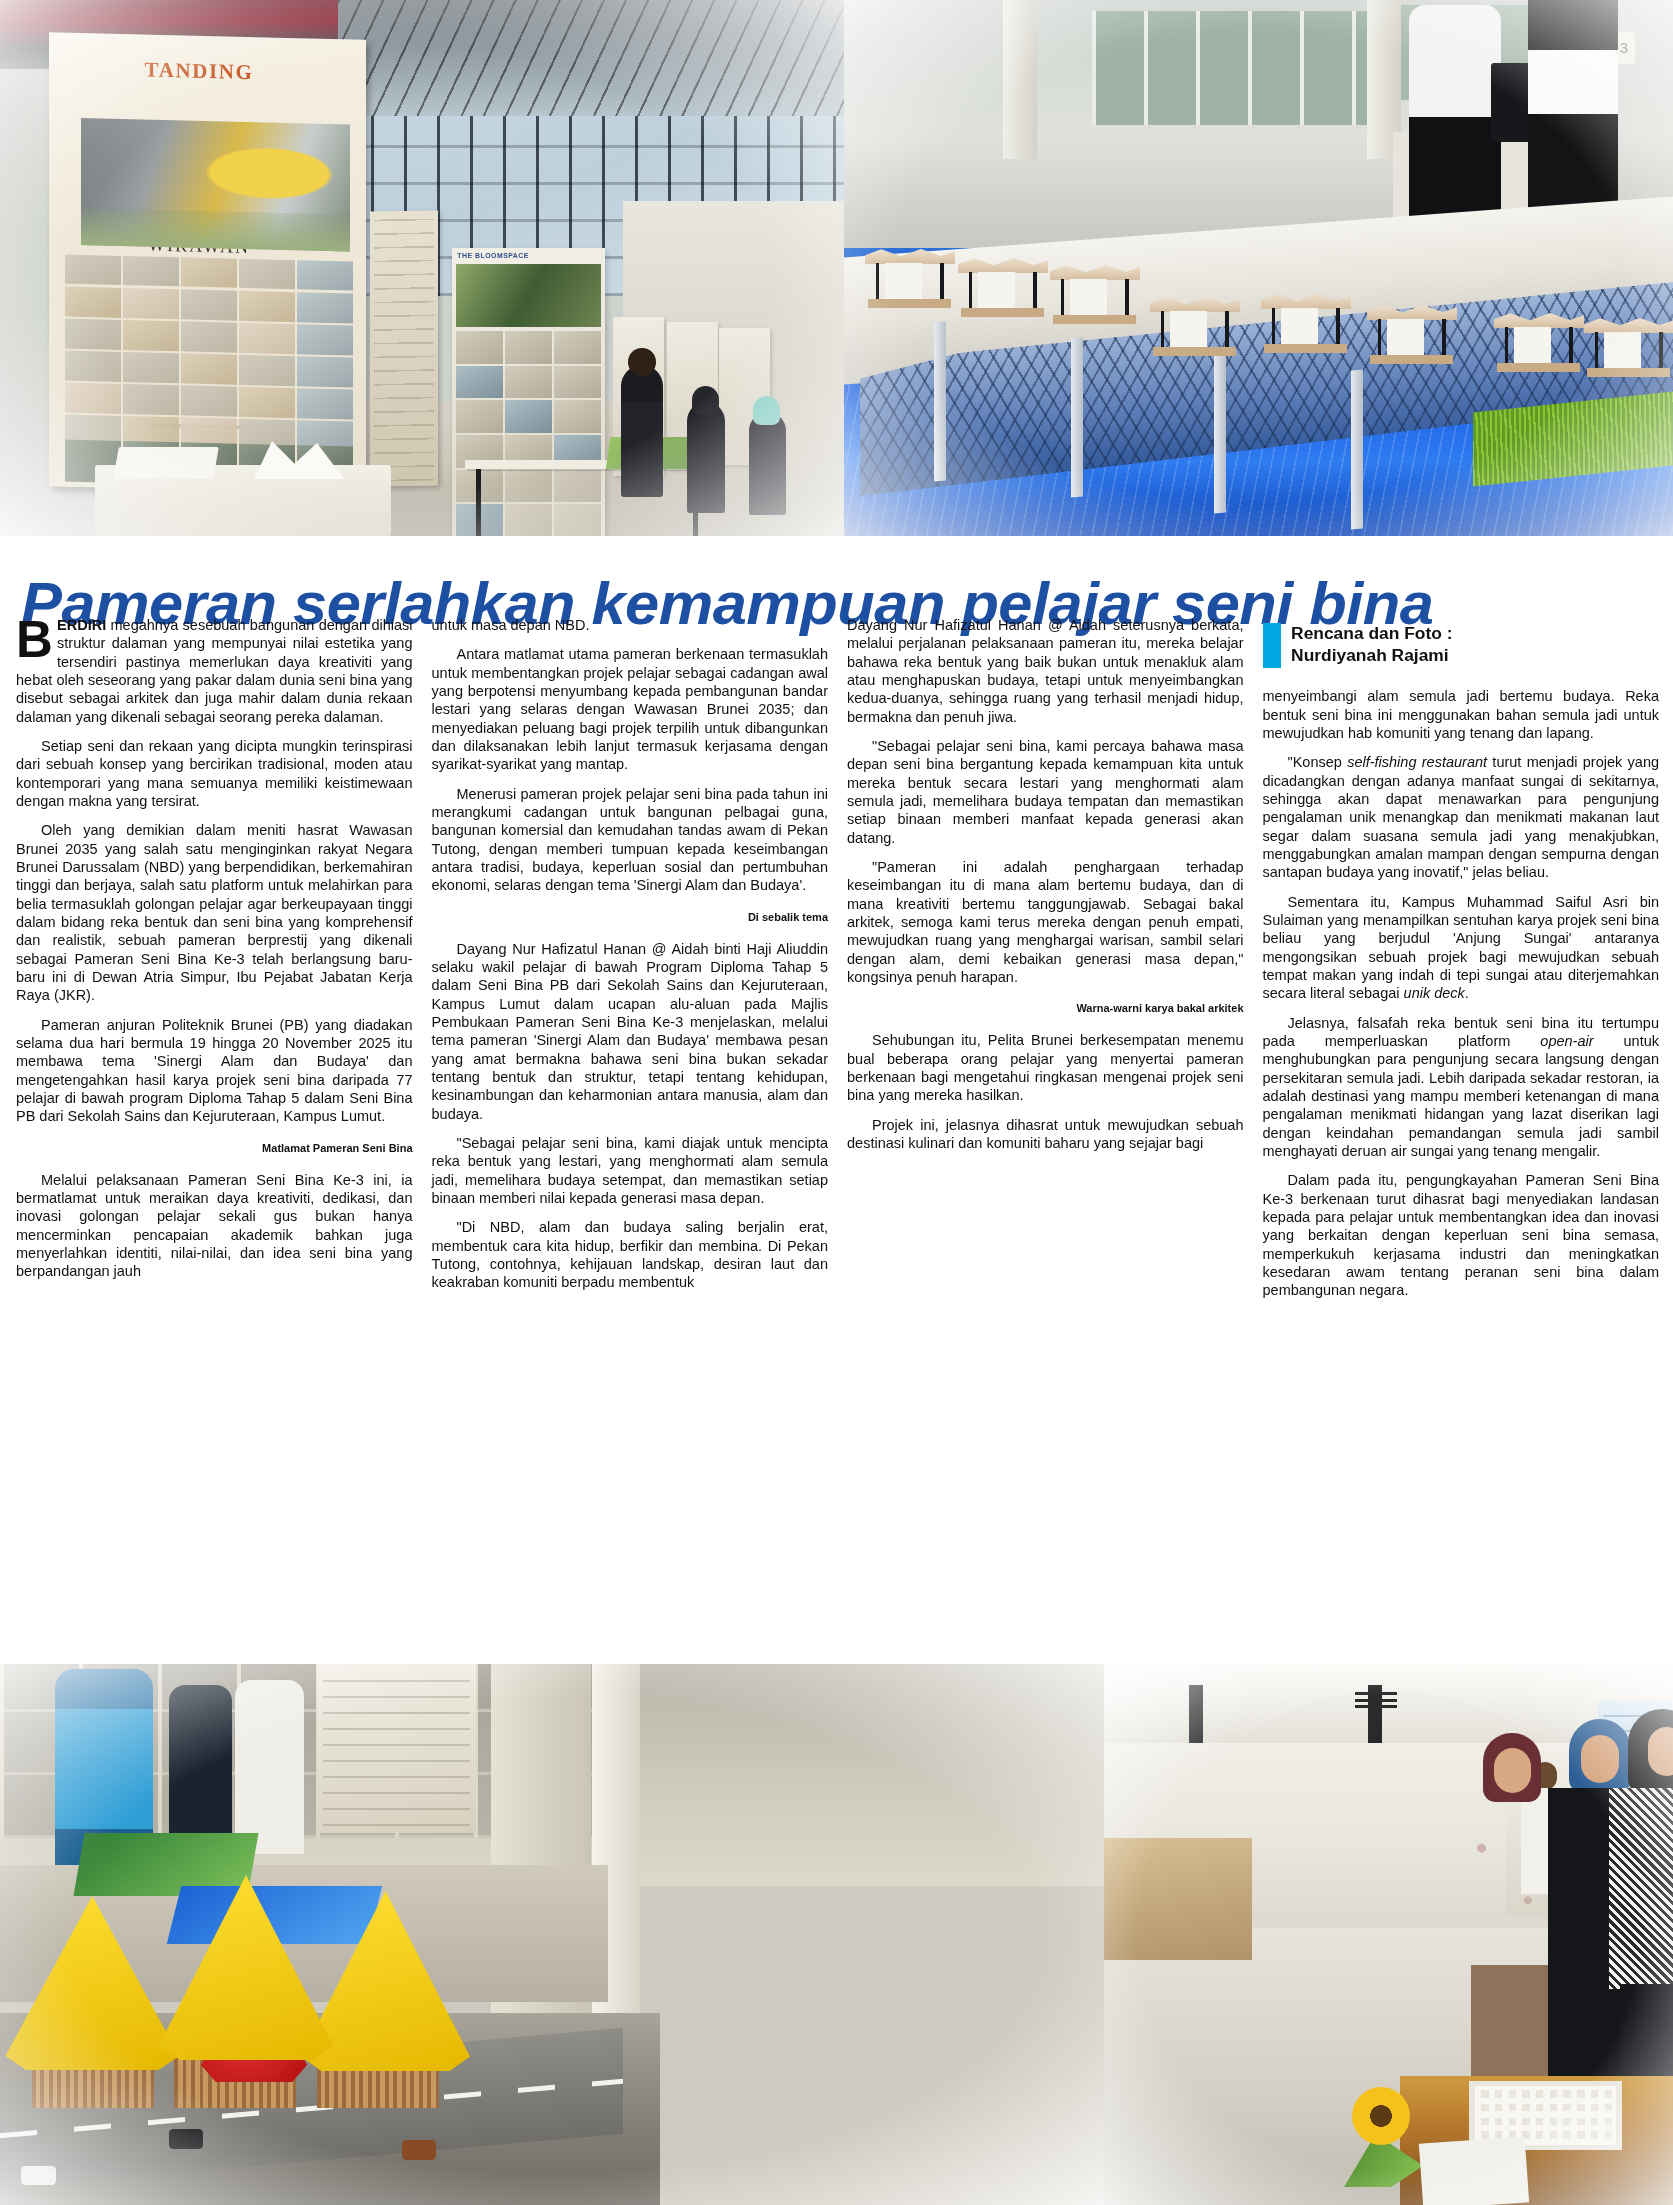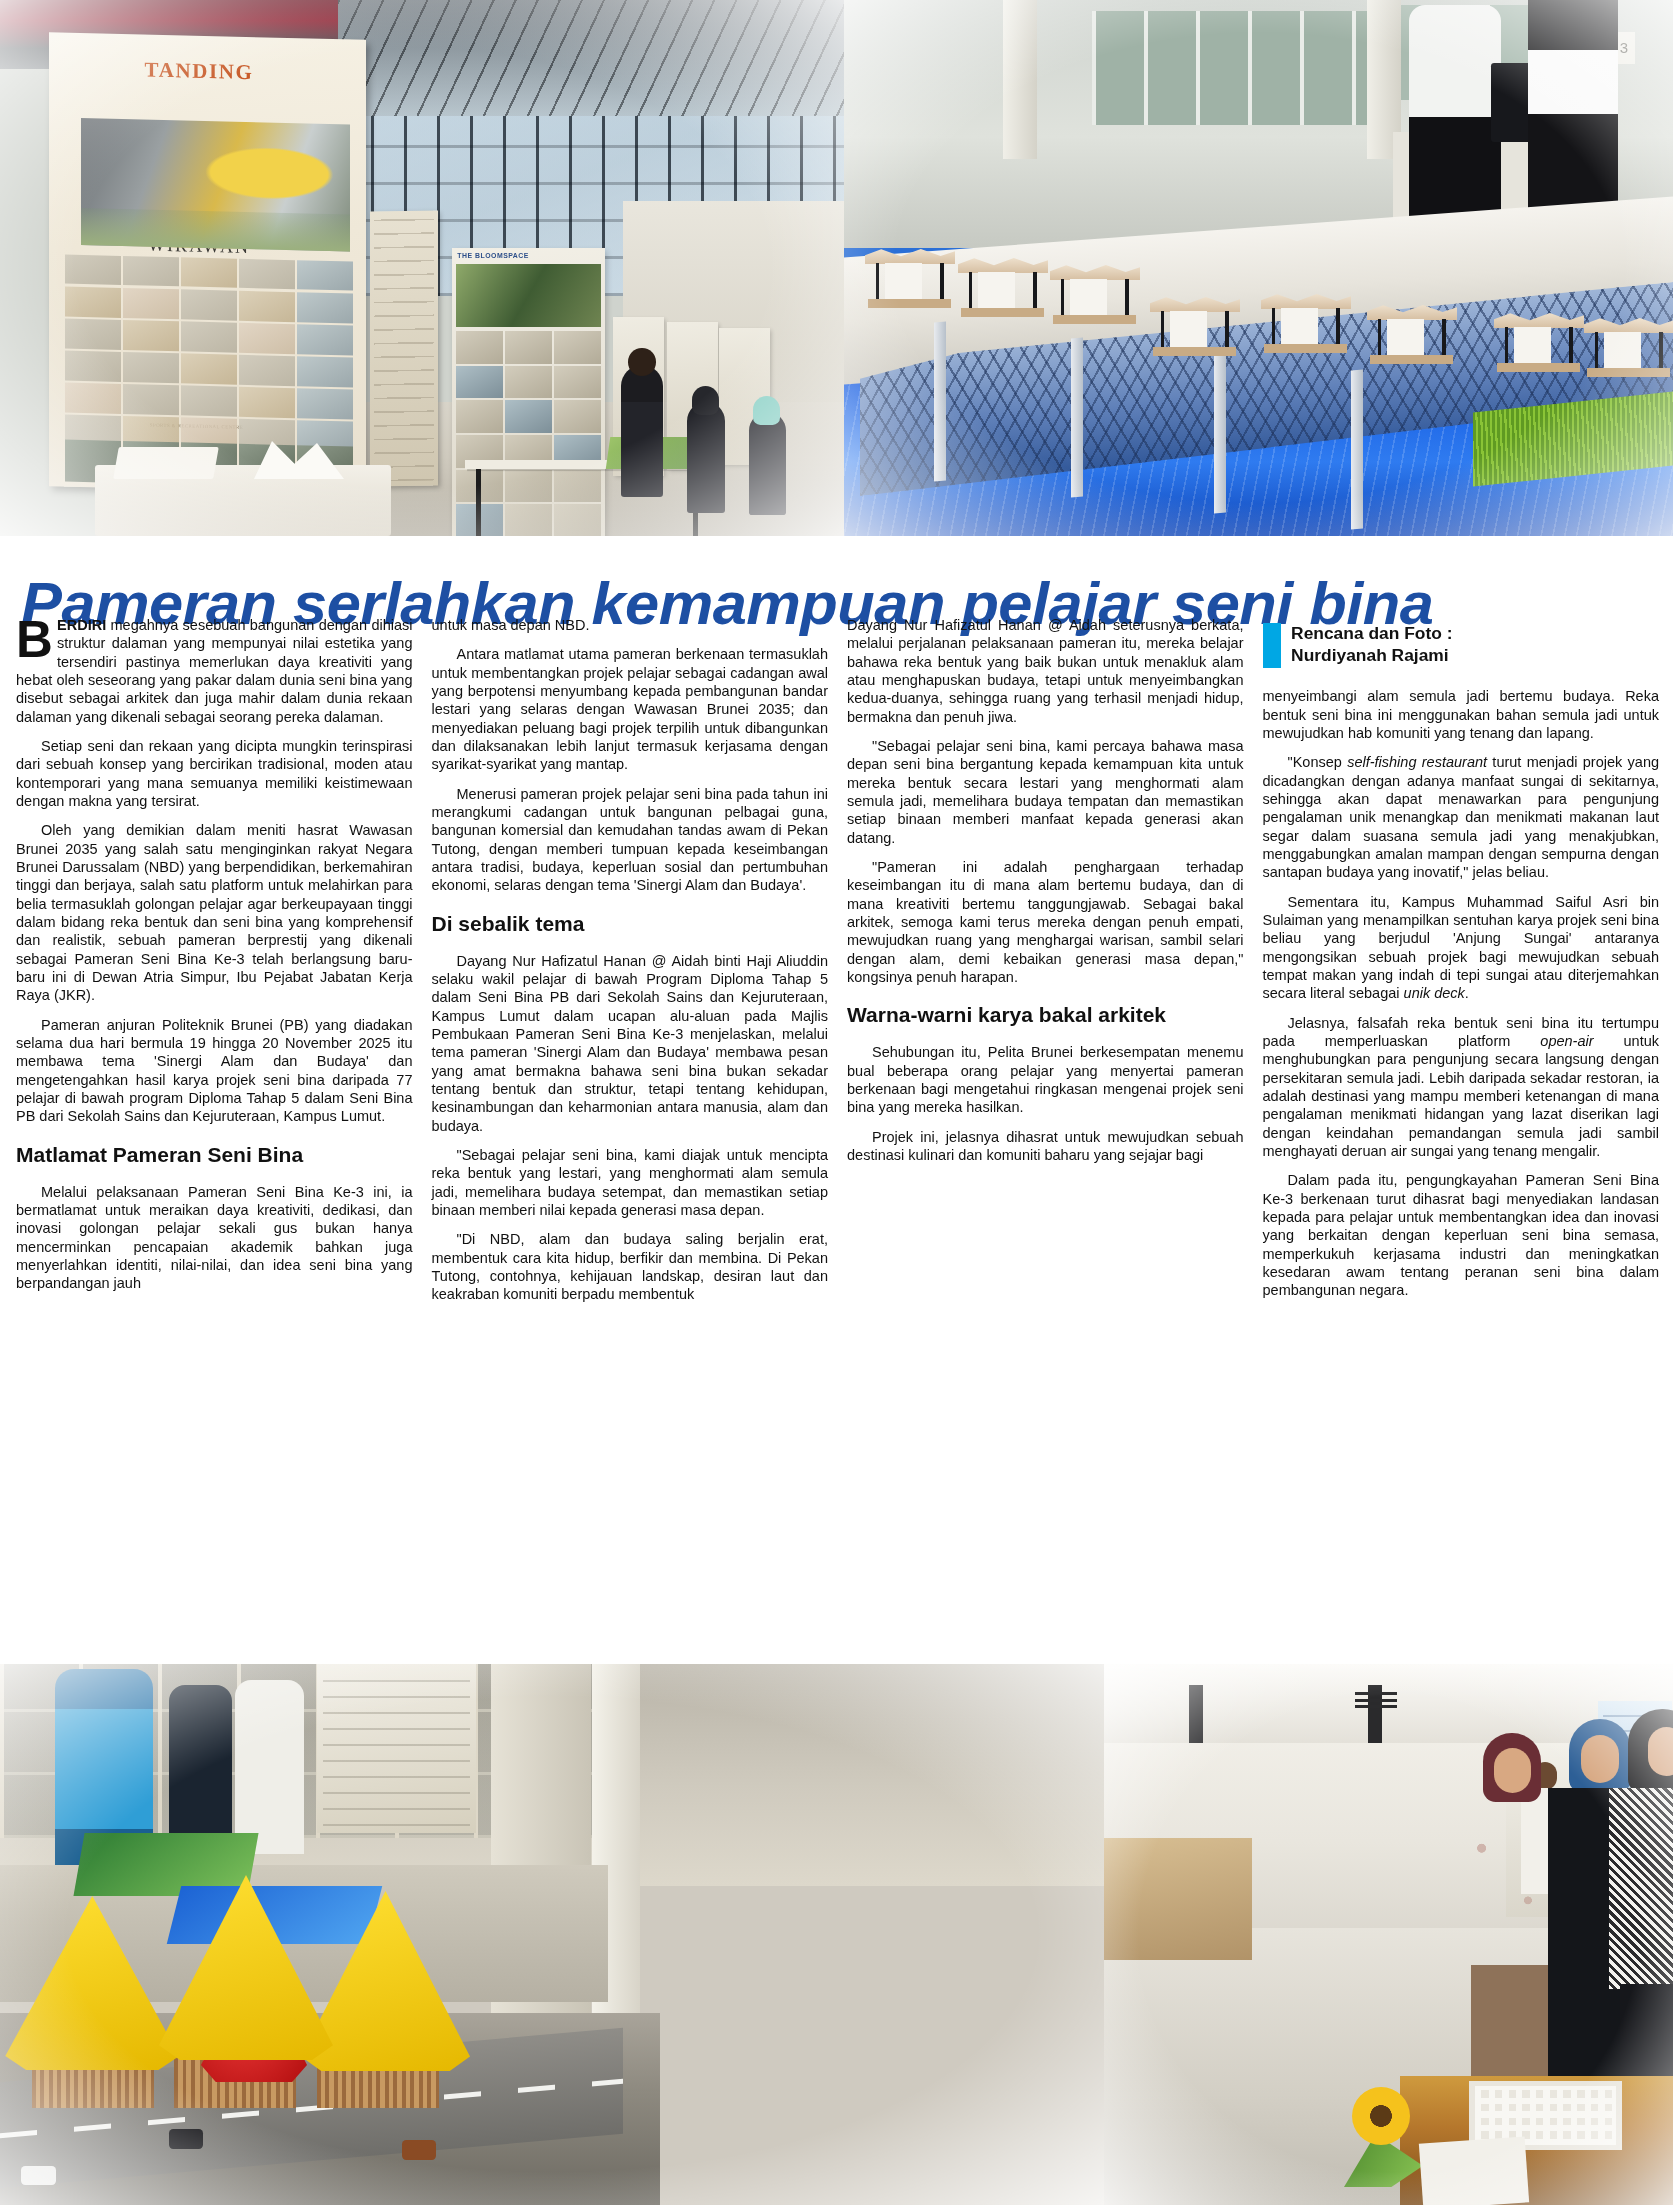--- a/index.html
+++ b/index.html
@@ -261,22 +261,22 @@
   }
   .col { width:399px; position:relative; }
   .col p {
     margin:0; font-size:14.5px; line-height:1.265;
     text-align:justify; text-justify:inter-word;
     hyphens:none;
   }
   .col p + p { text-indent:25px;margin-top:11px; }
   .col p.noindent { text-indent:0; }
   .subhead {
-    margin:16px 0 16px 0; font-size:21px; font-weight:bold;
-    text-align:left; line-height:1.2;
+    margin:16px 0 16px 0; font-size:11px; font-weight:bold;
+    text-align:right; line-height:1.2;
   }
   .dropcap-para { position:relative; }
   .dropcap {
     float:left; font-size:51px; line-height:0.82; font-weight:bold;
     padding:2.1px 4.2px 0 0; margin-top:1.1px;
   }
   .lead-caps { font-weight:bold; }
   em { font-style:italic; }
 
   

